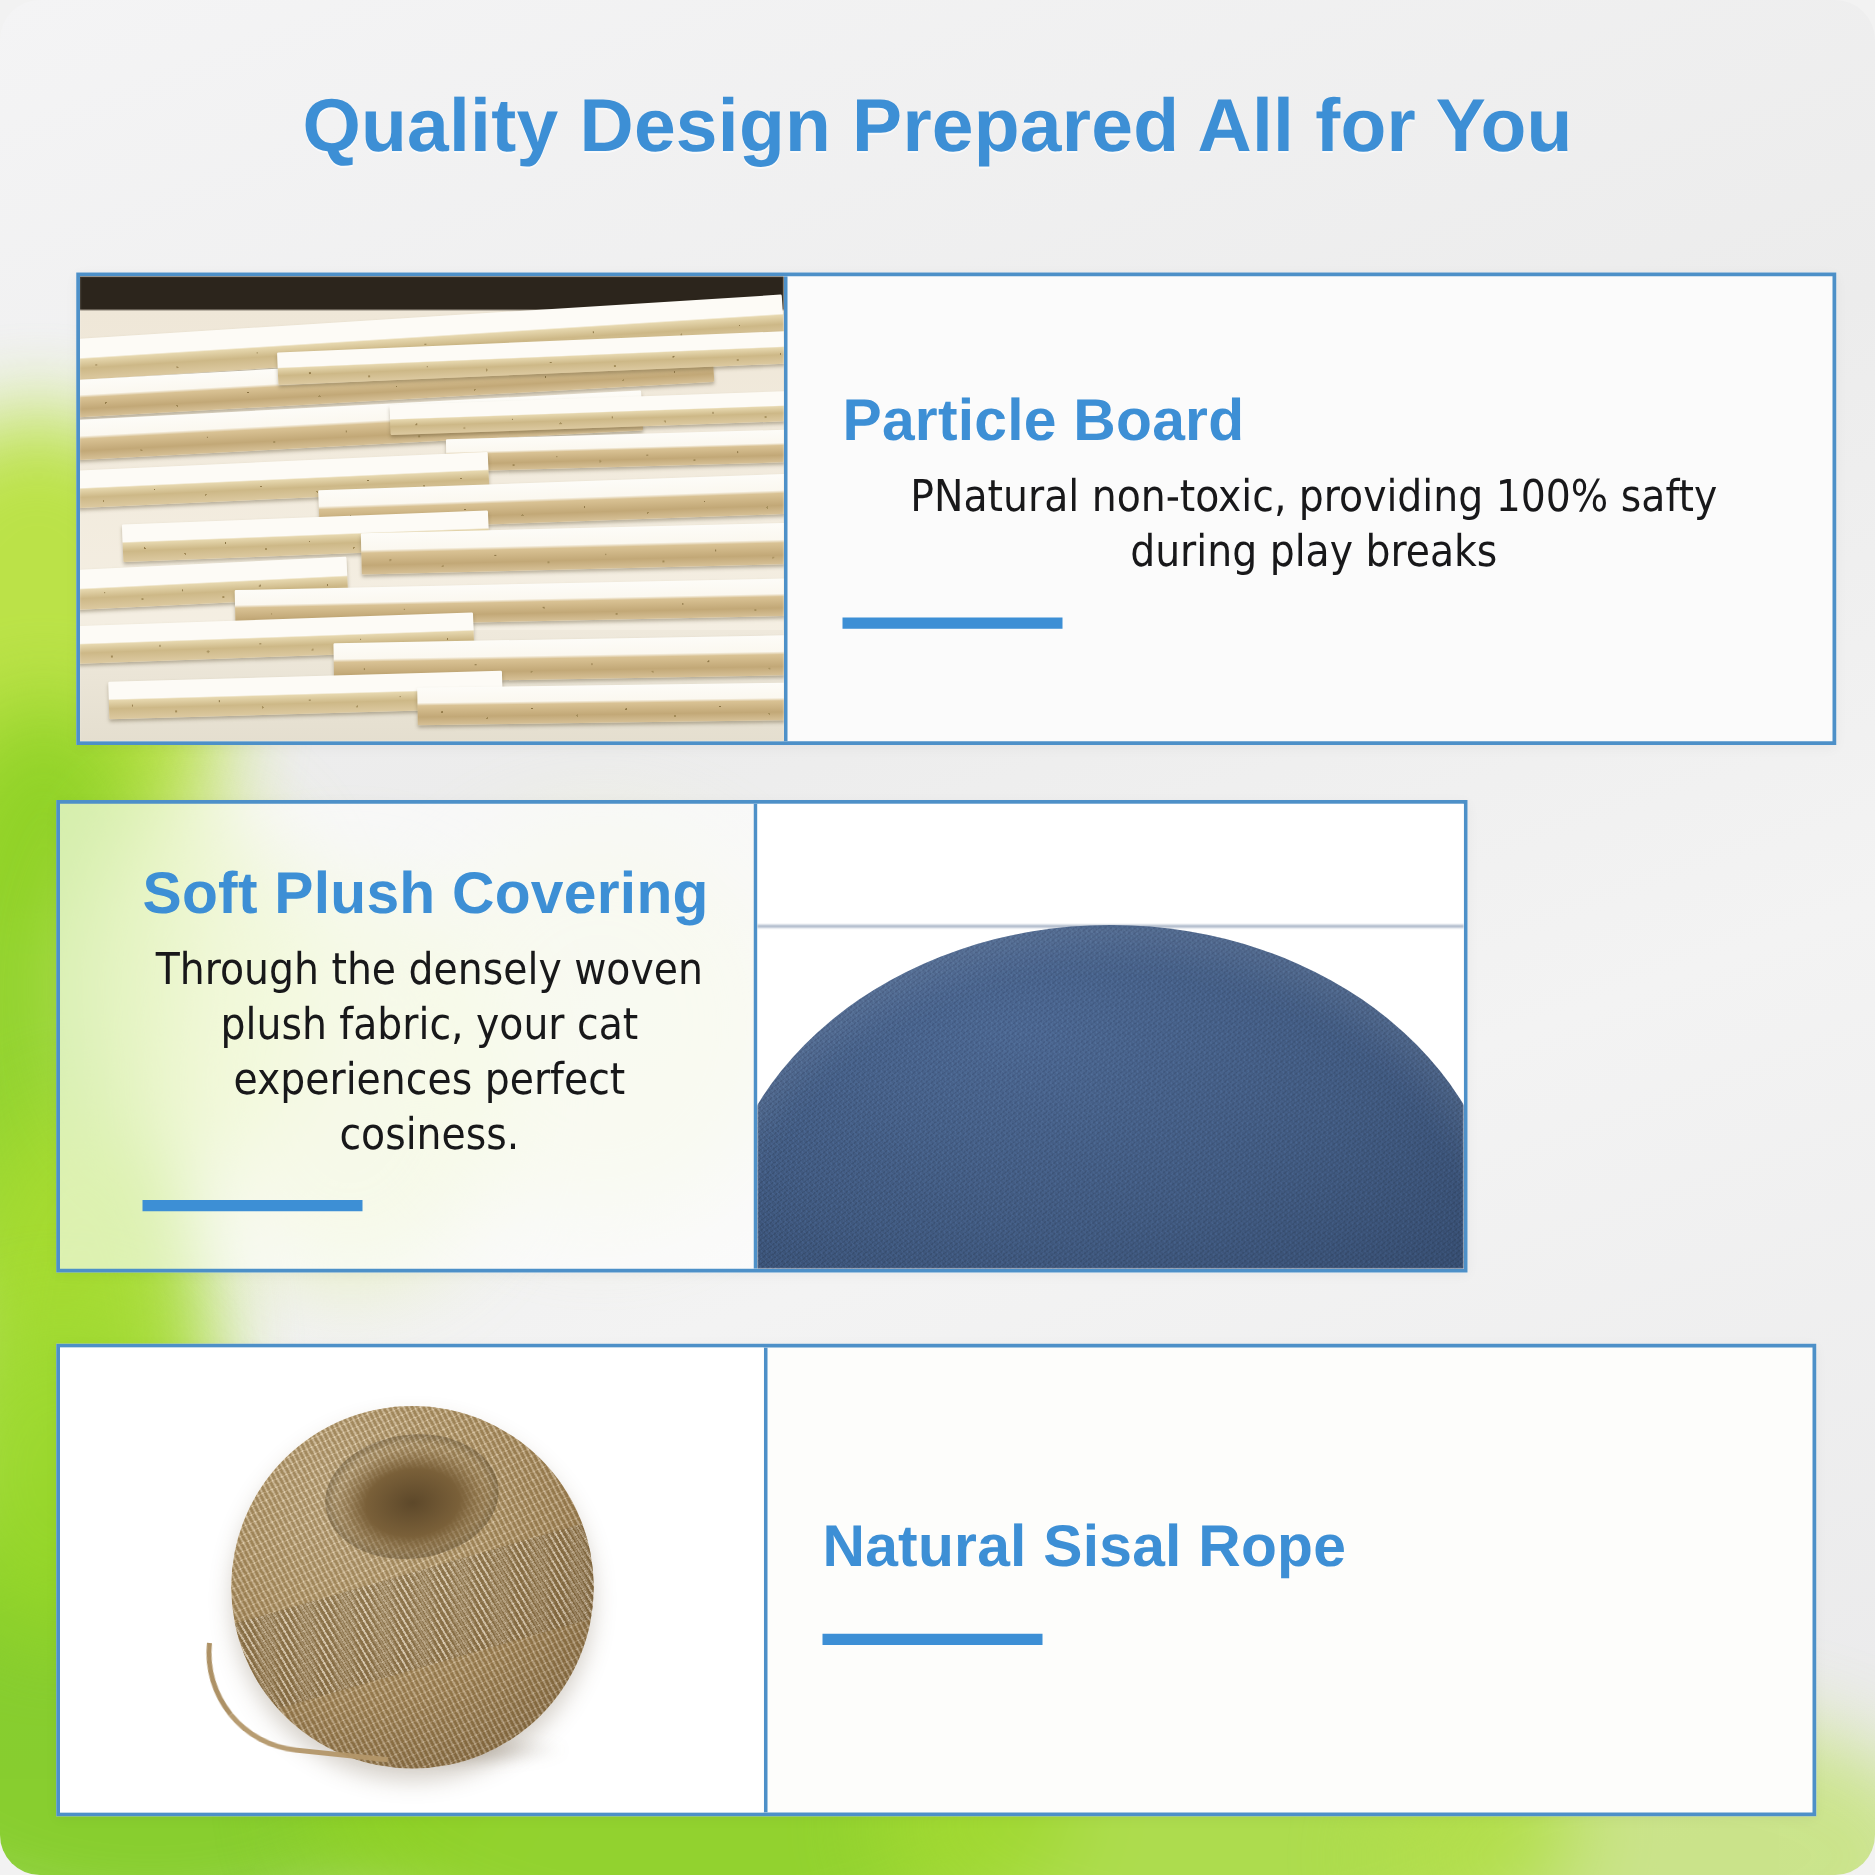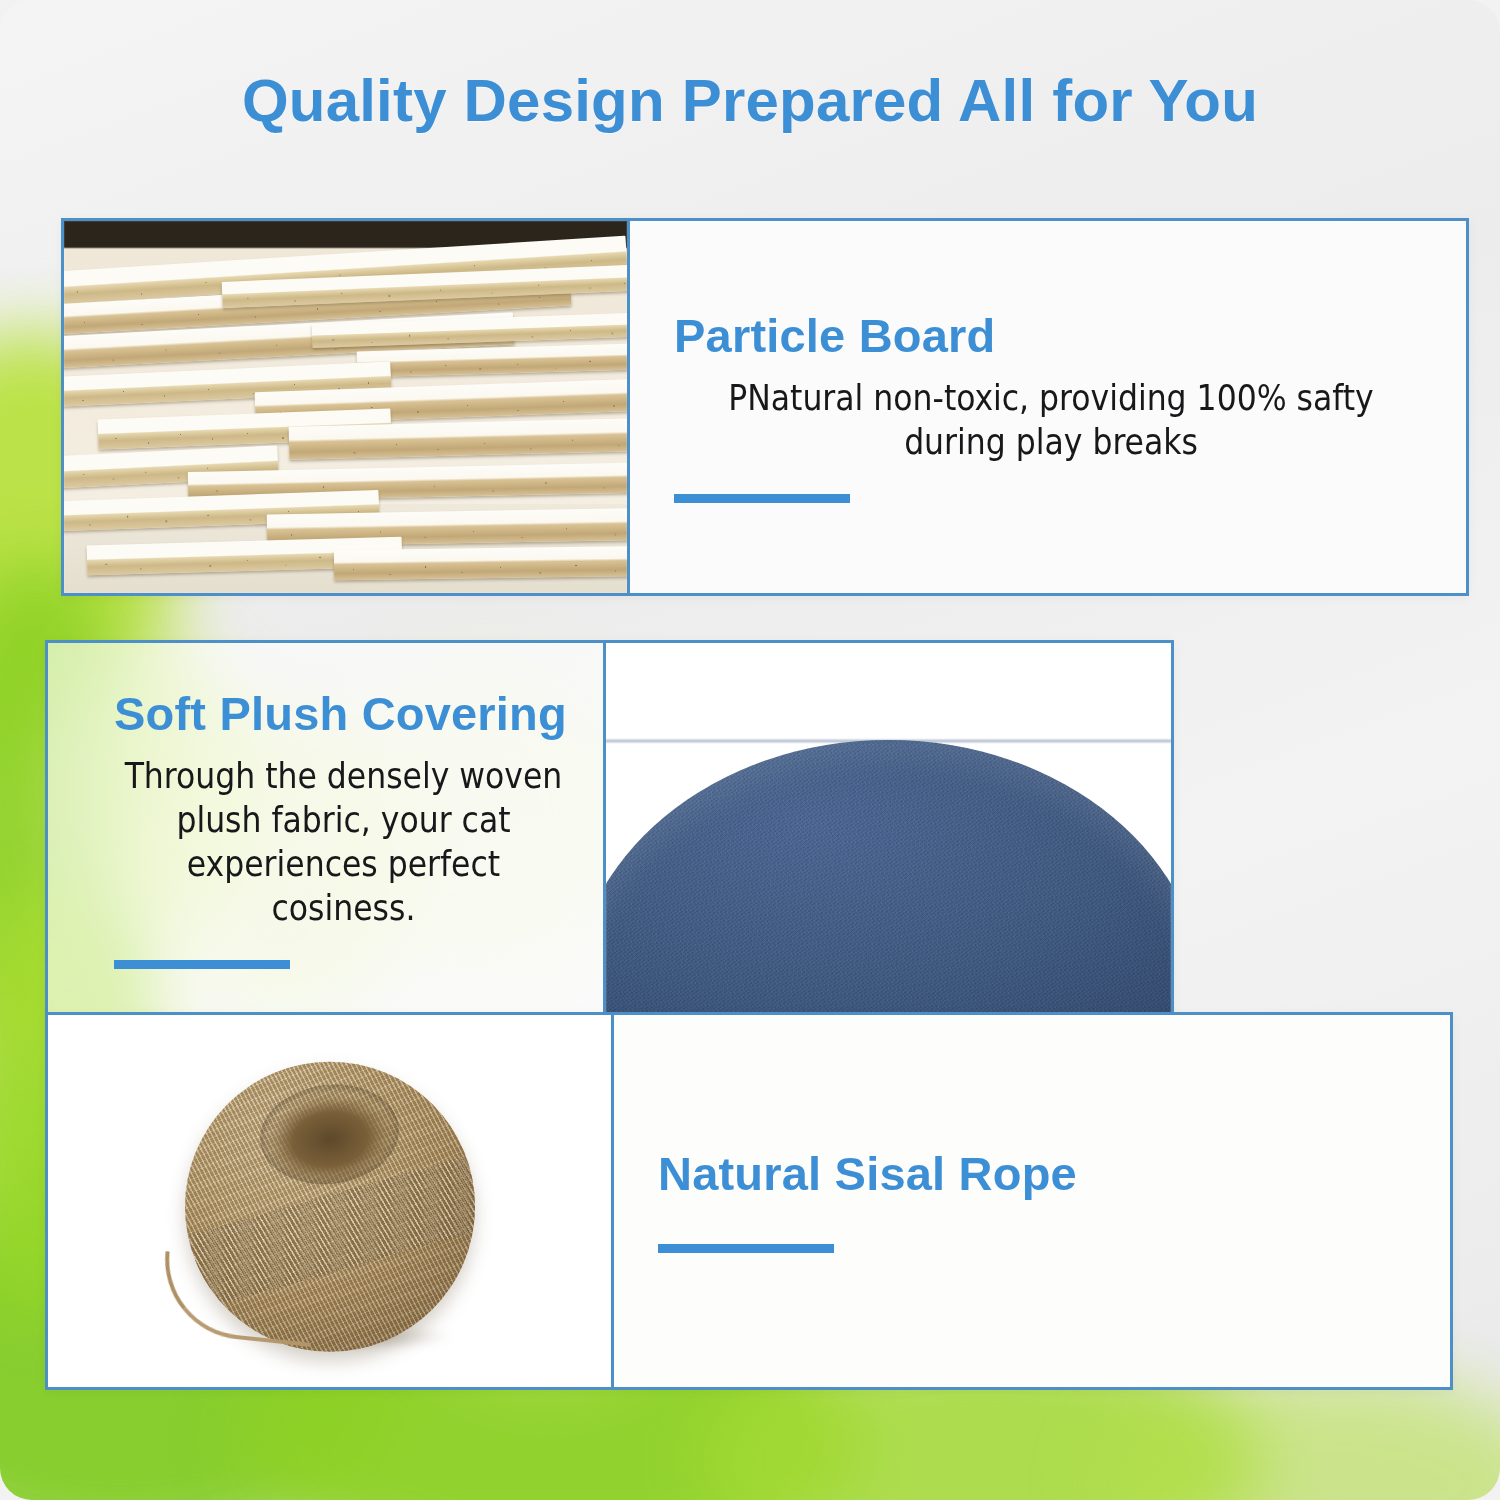--- a/index.html
+++ b/index.html
@@ -38,21 +38,21 @@
     position:absolute;
     border:3px solid #4d90c8;
     box-sizing:border-box;
     display:flex;
     z-index:5;
     overflow:hidden;
     box-shadow:0 2px 10px rgba(0,0,0,.045);
   }
   .card-1{left:45px;top:218px;width:1408px;height:378px;background:#fbfbfb;margin-left:16px;}
   .card-2{left:45px;top:640px;width:1129px;height:378px;background:rgba(255,255,255,.62);}
-  .card-3{left:45px;top:1012px;width:1408px;height:378px;background:#fdfdfb;}
+  .card-3{left:45px;top:1075px;width:1408px;height:378px;background:#fdfdfb;}
 
   .media{position:relative;overflow:hidden;flex:0 0 auto;}
   .media-1{width:563px;background:#ded7c8;}
   .media-2{width:565px;background:#ffffff;}
   .media-3{width:563px;background:#ffffff;}
 
   .divider{flex:0 0 3px;background:#4d90c8;align-self:stretch;}
 
   .body{
     position:relative;flex:1 1 auto;

